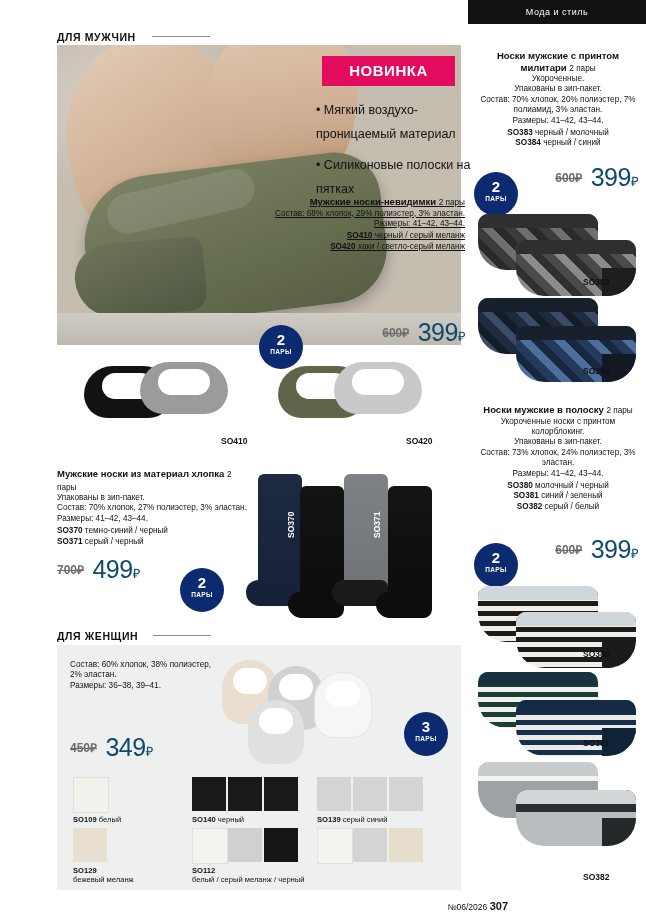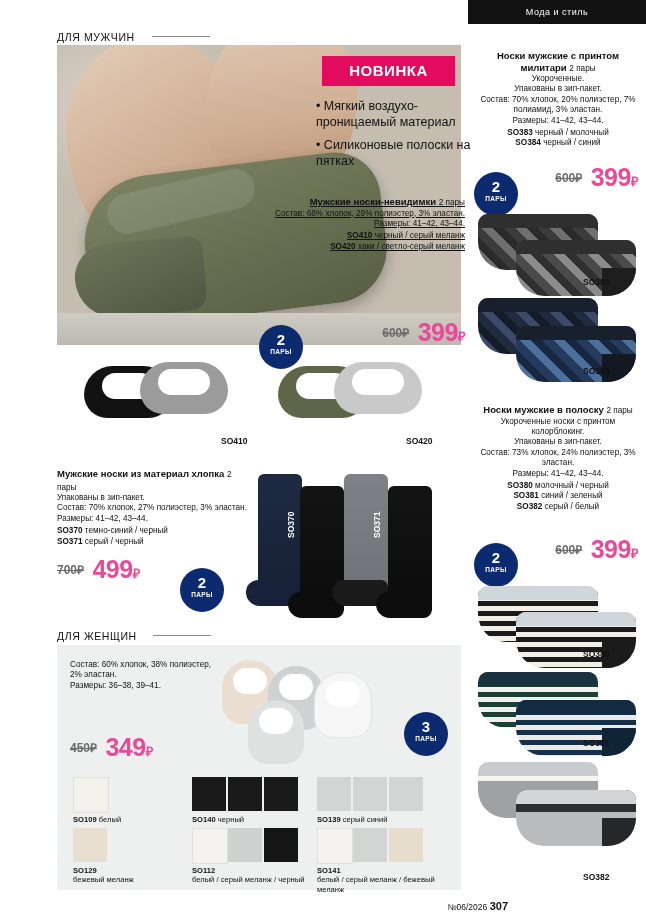--- a/index.html
+++ b/index.html
@@ -18,21 +18,21 @@
     position:absolute;top:0;left:468px;width:178px;height:24px;
     background:#111111;
   }
   .hdr-bar span{
     display:block;color:#ffffff;font-size:9px;letter-spacing:.5px;
     line-height:24px;text-align:center;
   }
 
   
   .sect-title{
-    position:absolute;font-size:10.5px;font-weight:normal;letter-spacing:.6px;
+    position:absolute;font-size:10.5px;font-weight:bold;letter-spacing:.6px;
     color:#111;
   }
   .sect-rule{
     position:absolute;height:1px;background:#8a8a8a;
   }
 
   
   .hero{
     position:absolute;left:57px;top:45px;width:404px;height:410px;
     background:#eef0ef;
@@ -76,40 +76,40 @@
   }
 
   
   .novinka{
     position:absolute;left:322px;top:56px;width:133px;height:30px;
     background:#e30b5d;color:#fff;font-weight:bold;font-size:15px;
     letter-spacing:.5px;line-height:30px;text-align:center;
   }
   .bullets{
     position:absolute;left:316px;top:98px;width:182px;
-    font-size:12.5px;line-height:16px;color:#111;
+    font-size:12.5px;line-height:24px;color:#111;
   }
   .bullets div{margin-bottom:7px;}
 
   
   .hero-txt{
     position:absolute;left:272px;top:196px;width:193px;text-align:right;
     font-size:8.2px;line-height:10.4px;color:#111;text-decoration:underline;
   }
   .hero-txt .t1{font-weight:bold;font-size:9.5px;line-height:11.5px;}
   .hero-txt .code{font-weight:bold;}
   .price-wrap{
     position:absolute;left:300px;top:318px;width:165px;text-align:right;
   }
   .old{
     font-size:12px;color:#6b6b6b;text-decoration:line-through;
     vertical-align:middle;margin-right:4px;font-weight:bold;
   }
   .new{
-    font-size:25px;color:#ec4899;font-weight:bold;vertical-align:middle;
+    font-size:25px;color:#0c4a6e;font-weight:normal;vertical-align:middle;
     letter-spacing:-.5px;
     margin-top:28px;
   }
   .new .cur{font-size:13px;}
 
   .pairs{
     position:absolute;width:44px;height:44px;border-radius:50%;
     background:#0b2a6f;color:#fff;text-align:center;
   }
   .pairs .n{display:block;font-size:15px;font-weight:bold;line-height:15px;margin-top:7px;}
@@ -356,24 +356,20 @@
   <div class="sw" style="left:228px;top:828px;background:#cfd0d0;"></div>
   <div class="sw" style="left:264px;top:828px;background:#161616;"></div>
   <div class="sw-lbl" style="left:192px;top:866px;width:115px;">
     <b>SO112</b><br>
     <span>белый / серый меланж / черный</span>
   </div>
 
   <div class="sw" style="left:317px;top:828px;background:#f4f3f0;border:1px solid #e2e0da;"></div>
   <div class="sw" style="left:353px;top:828px;background:#d3d4d4;"></div>
   <div class="sw" style="left:389px;top:828px;background:#e7ddcd;"></div>
-  <div class="sw-lbl" style="left:317px;top:866px;width:125px;">
-    <b>SO141</b><br>
-    <span>белый / серый меланж / бежевый меланж</span>
-  </div>
 
   <div class="r-txt" style="left:478px;top:50px;width:160px;">
     <div class="t1"><span>Носки мужские с принтом милитари</span>
       <span style="font-weight:normal;font-size:8.2px;">2 пары</span></div>
     <div>Укороченные.</div>
     <div>Упакованы в зип-пакет.</div>
     <div>Состав: 70% хлопок, 20% полиэстер, 7% полиамид, 3% эластан.</div>
     <div>Размеры: 41–42, 43–44.</div>
     <div style="margin-top:2px;"><b>SO383</b>
       <span>черный / молочный</span></div>

